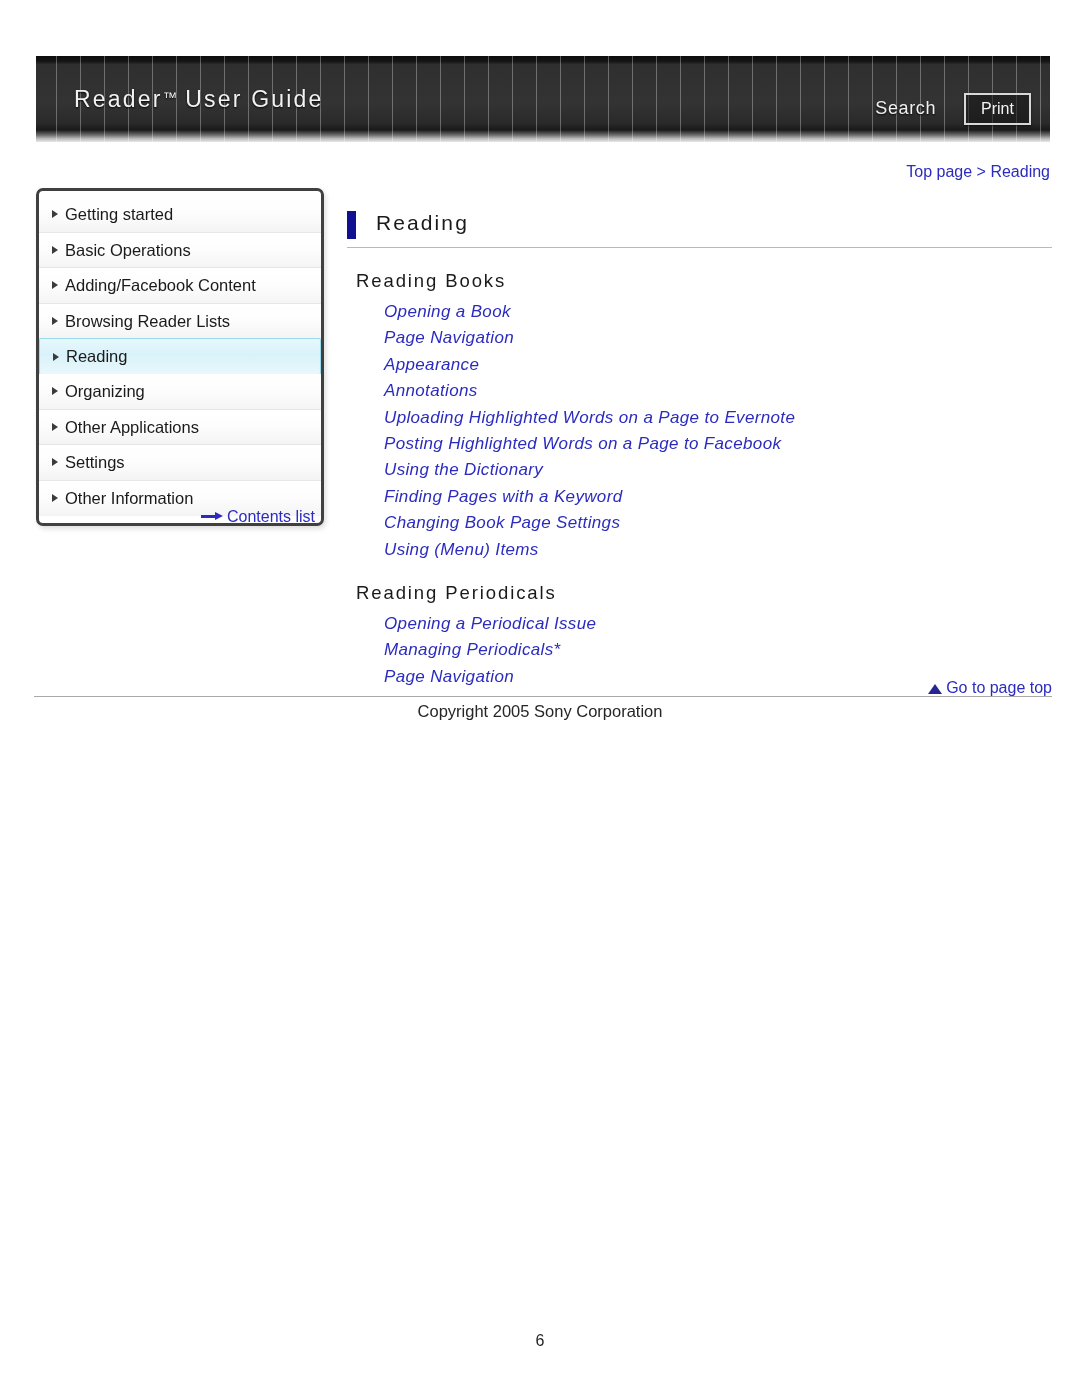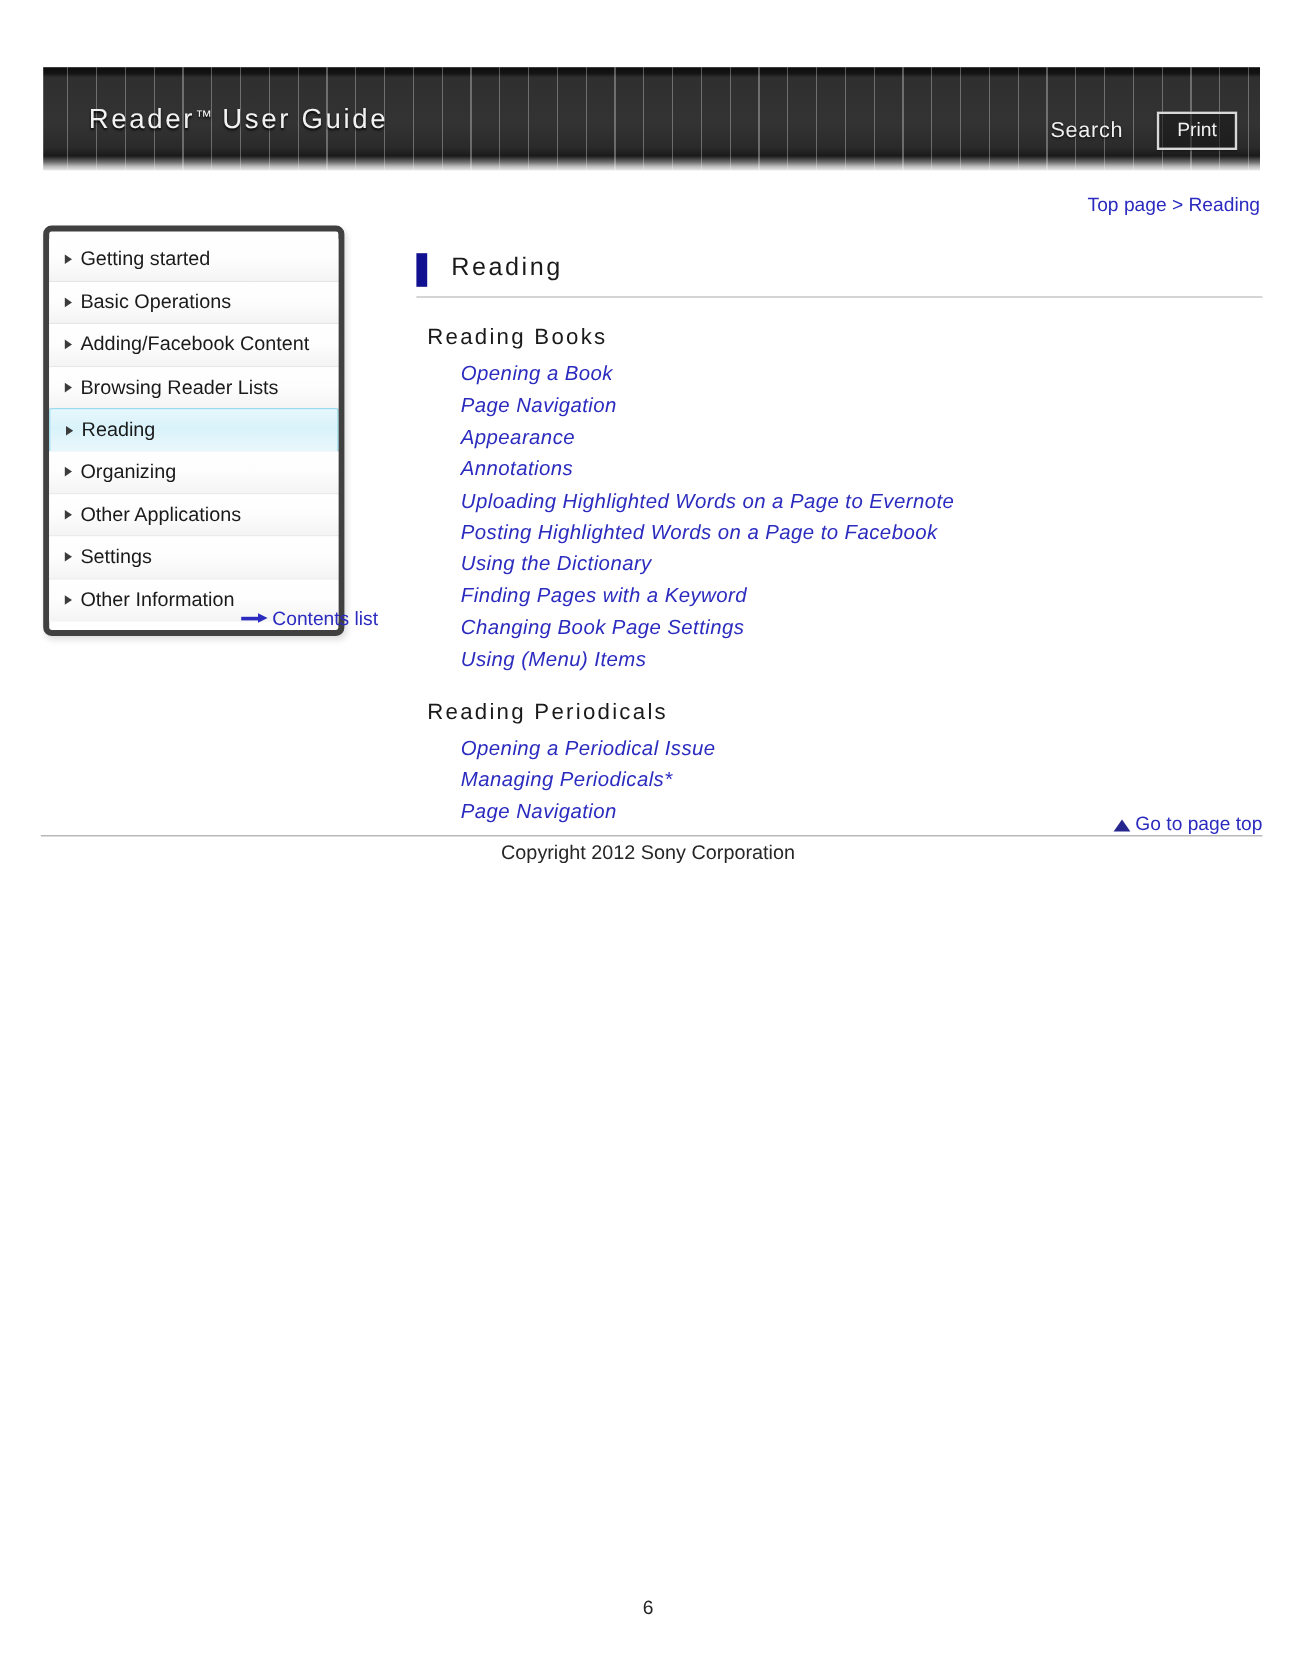--- a/index.html
+++ b/index.html
@@ -78,23 +78,23 @@
     right: 30px; top: 163px;
     font-size: 16px;
     color: #2b2bbf;
     white-space: nowrap;
   }
 
   
   .sidebar {
     position: absolute;
     left: 36px; top: 188px;
-    width: 251px;
+    width: 288px;
     background: #ffffff;
-    border: 5px solid #404040;
+    border: 3px solid #404040;
     border-radius: 7px;
     box-shadow: 2px 3px 5px rgba(0,0,0,0.13);
     padding: 6px 0 7px 0;
   }
   .nav-item {
     position: relative;
     height: 35.5px;
     line-height: 35.5px;
     padding-left: 26px;
     font-size: 16.5px;
@@ -322,16 +322,16 @@
       <li>Opening a Periodical Issue</li>
       <li>Managing Periodicals*</li>
       <li>Page Navigation</li>
     </ul>
   </div>
 
   <div class="go-top">
     <span class="up-tri"></span><span>Go to page top</span>
   </div>
   <div class="footer-rule"></div>
-  <div class="copyright">Copyright 2012 Sony Corporation</div>
+  <div class="copyright">Copyright 2005 Sony Corporation</div>
   <div class="page-number">6</div>
 
 </div>
 
 </body></html>

